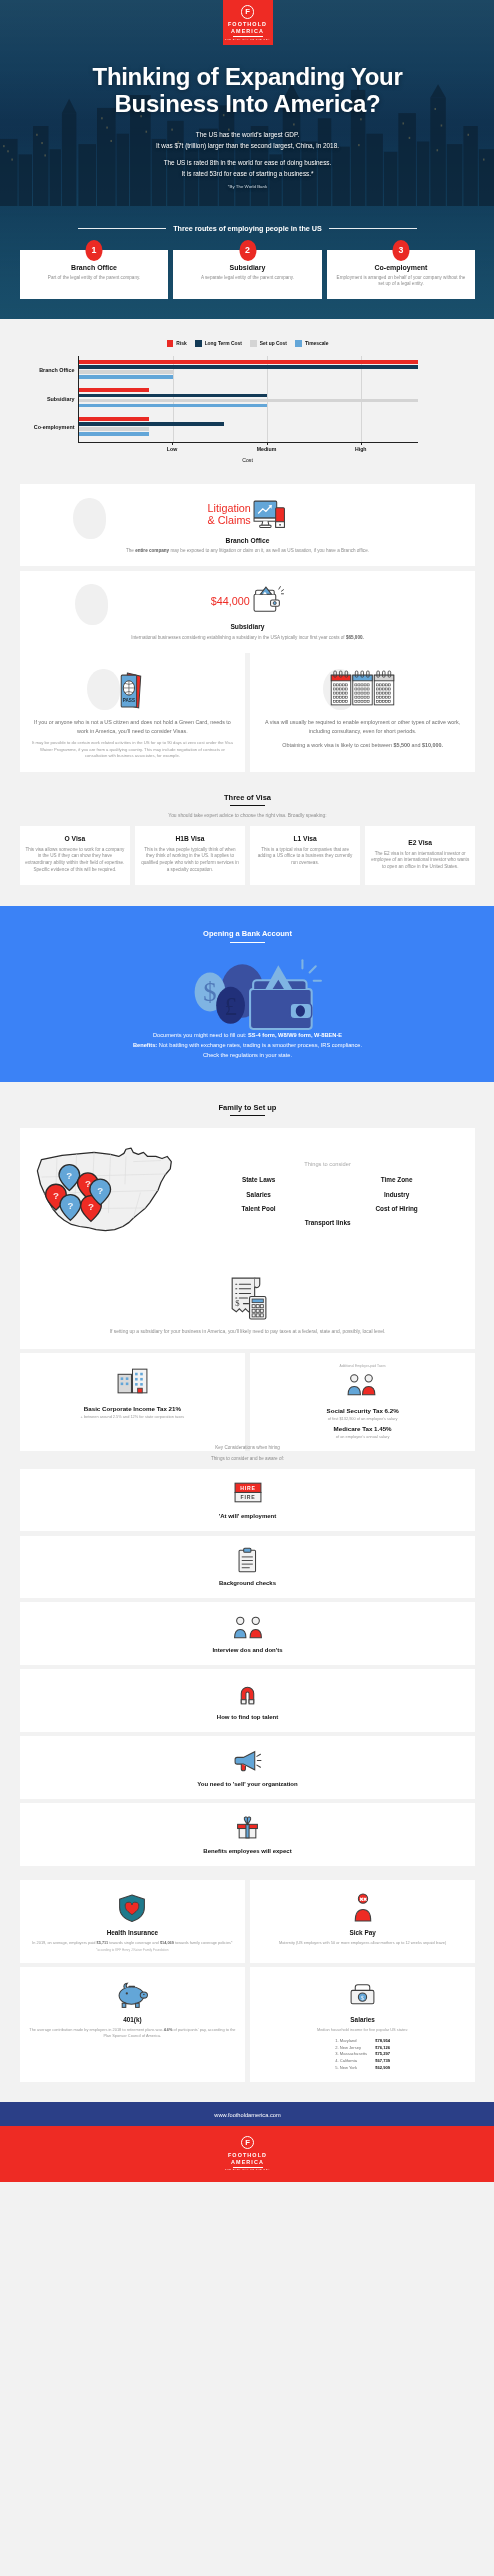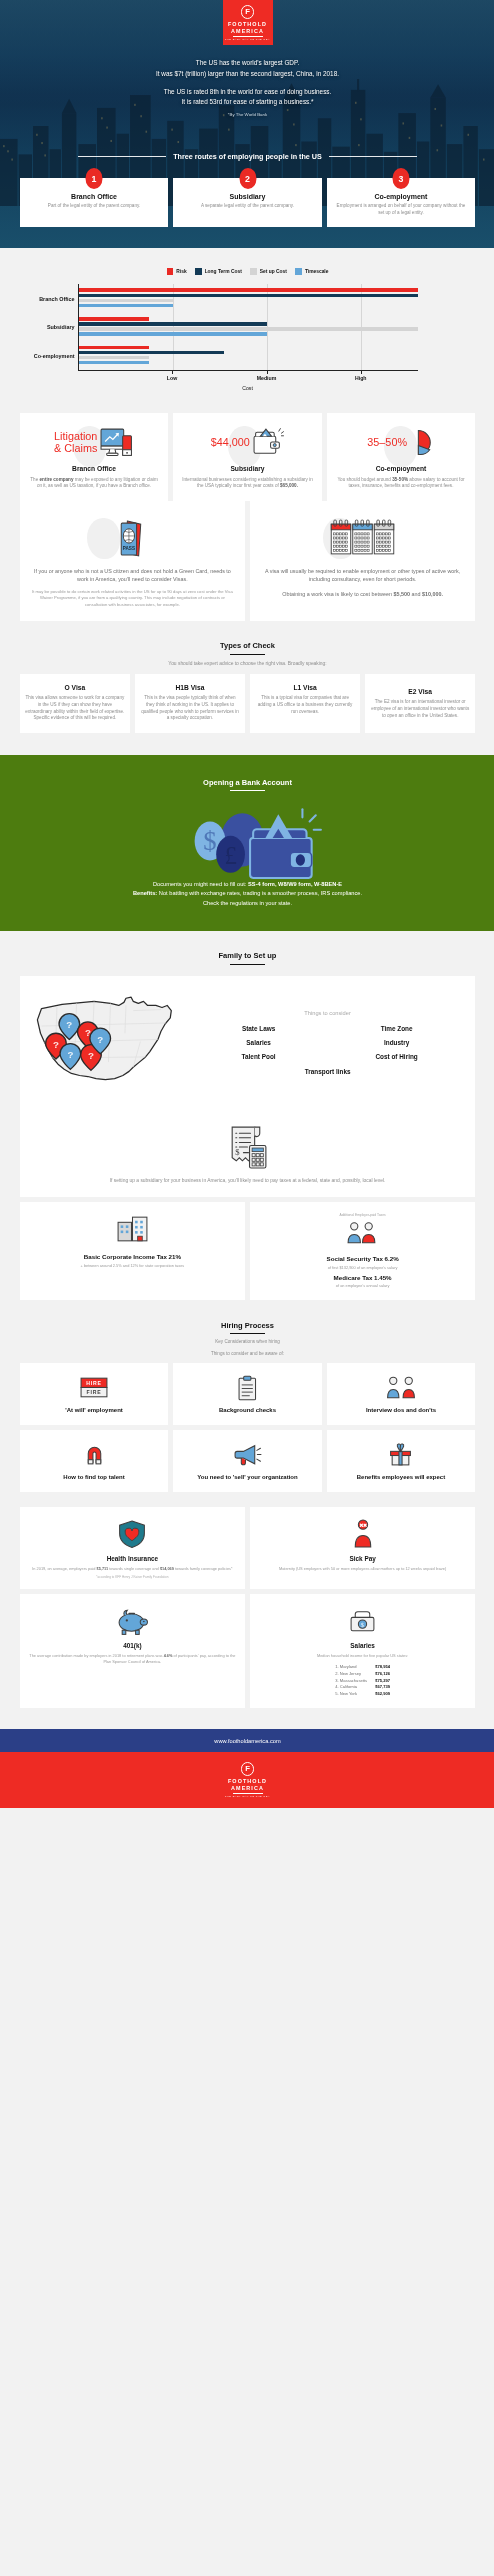--- a/index.html
+++ b/index.html
@@ -89,21 +89,21 @@
   .grp-label{position:absolute;left:-56px;top:50%;transform:translateY(-50%);
     width:52px;text-align:right;font-size:5.4px;font-weight:bold;color:#111;}
   .bar{height:3.6px;margin-bottom:1.5px;}
   .axis{height:0.7px;background:#222;}
   .ticks{position:relative;height:13.4px;}
   .tick{position:absolute;transform:translateX(-50%);top:4.1px;font-size:5.2px;font-weight:bold;color:#111;}
   .tick-mark{position:absolute;top:0;width:0.5px;height:3.1px;background:#222;}
   .axis-x-label{text-align:center;font-size:5.2px;color:#111;margin-top:1px;}
 
   
-  .cards-3{display:flex;gap:4.6px;padding:0 19.6px;}
+  .cards-3{display:flex;gap:4.6px;padding:0 19.6px;flex-direction:column;}
   .cards-2{display:flex;gap:4.6px;padding:0 19.6px;}
   .cards-4{display:flex;gap:4.6px;padding:0 19.6px;}
   .wcard{background:#fff;flex:1;padding:11.3px 8.2px 11.3px;text-align:center;}
   .stat-row{display:flex;align-items:center;justify-content:center;gap:2.6px;height:37px;position:relative;}
   .stat-num{color:#ee2b24;font-size:10.8px;line-height:12px;font-weight:400;text-align:left;}
   .card-h{font-size:6.7px;font-weight:bold;color:#111;margin:4.1px 0 4.6px;}
   .card-p{font-size:4.6px;line-height:6.7px;color:#8d8d8d;}
   .card-p b{color:#5a5a5a;}
 
   
@@ -119,21 +119,21 @@
   .visa-icon-wrap{height:47px;display:flex;align-items:center;justify-content:center;position:relative;}
   .blob{position:absolute;width:33px;height:41px;background:#f0f0f0;border-radius:50% 50% 46% 54%;z-index:0;}
   .visa-p1{font-size:5.4px;line-height:8.2px;color:#6f6f6f;margin-top:5.2px;}
   .visa-p2{font-size:4.2px;line-height:6.4px;color:#9a9a9a;margin-top:5.7px;}
 
   .vtype{background:#fff;flex:1;padding:9.3px 5.2px 11.3px;text-align:center;}
   .vtype-h{font-size:6.7px;font-weight:bold;color:#111;margin-bottom:4.6px;}
   .vtype-p{font-size:4.6px;line-height:6.7px;color:#8d8d8d;}
 
   
-  .bank{background:#4d7c0f;padding:2.1px 0 21.6px;margin-top:21.6px;}
+  .bank{background:#3b82f6;padding:2.1px 0 21.6px;margin-top:21.6px;}
   .bank-icon{height:77px;display:flex;align-items:center;justify-content:center;}
   .bank-text{text-align:center;color:#fff;font-size:5.7px;line-height:9.8px;padding:0 36px;}
   .bank-text b{font-weight:bold;}
 
   
   .map-card{background:#fff;margin:0 19.6px;padding:13.4px 12.4px 15.5px;display:flex;align-items:center;gap:5.2px;}
   .map-left{width:155px;}
   .map-right{flex:1;text-align:center;}
   .ttc{font-size:5.7px;color:#a9a9a9;margin-bottom:9.3px;}
   .consider-grid{display:grid;grid-template-columns:1fr 1fr;gap:7.2px 5.2px;}
@@ -253,20 +253,21 @@
     <div class="logo-box">
       <div class="logo-mark">
         <span>F</span>
       </div>
       <div class="logo-t1">FOOTHOLD</div>
       <div class="logo-t2">AMERICA</div>
       <div class="logo-rule"></div>
       <div class="logo-t3">THE EASY WAY TO THE USA</div>
     </div>
 
+    <h1 class="hero-title">Thinking of Expanding Your Business Into America?</h1>
 
     <div class="hero-sub">
       <div>The US has the world's largest GDP.</div>
       <div>It was $7t (trillion) larger than the second largest, China, in 2018.</div>
       <span class="gap"></span>
       <div>The US is rated 8th in the world for ease of doing business.</div>
       <div>It is rated 53rd for ease of starting a business.*</div>
       <div class="hero-src">*By The World Bank</div>
     </div>
 
@@ -398,32 +399,20 @@
               <line x1="52" y1="6" x2="55" y2="1"></line>
                 <line x1="57" y1="10" x2="61" y2="7"></line>
                 <line x1="57" y1="15" x2="61" y2="15"></line>
             </g>
           </svg>
         </div>
         <div class="card-h">Subsidiary</div>
         <div class="card-p">International businesses considering establishing a subsidiary in the USA typically incur first year costs of <b>$65,000.</b></div>
       </div>
 
-      <div class="wcard">
-        <div class="stat-row">
-          <div class="blob" style="left:49px;top:2.1px"></div>
-          <div class="stat-num" style="position:relative;z-index:1">35–50%</div>
-          <svg width="25" height="29" viewBox="0 0 48 56" style="position:relative;z-index:1">
-            <path d="M16 5 A23 23 0 0 1 16 51 Z" fill="#ee2b24" stroke="#3f3f3f" stroke-width="2"></path>
-            <path d="M16 34 L38 42 A23 23 0 0 1 16 51 Z" fill="#63a6d8" stroke="#3f3f3f" stroke-width="2"></path>
-          </svg>
-        </div>
-        <div class="card-h">Co-employment</div>
-        <div class="card-p">You should budget around <b>35-50%</b> above salary to account for taxes, insurance, benefits and co-employment fees.</div>
-      </div>
     </div>
   </section>
 
   <section>
     <div class="cards-2">
       <div class="visa-card">
         <div class="visa-icon-wrap">
           <div class="blob" style="left:56px"></div>
           <svg width="32" height="40" viewBox="0 0 62 78" style="position:relative;z-index:1">
             <path d="M22 6 L48 12 L44 74 L18 68 Z" fill="#ee2b24" stroke="#3f3f3f" stroke-width="2"></path>
@@ -540,21 +529,21 @@
           </svg>
         </div>
         <div class="visa-p1">A visa will usually be required to enable employment or other types of active work, including consultancy, even for short periods.</div>
         <div class="visa-p1" style="margin-top:6.2px">Obtaining a work visa is likely to cost between <b>$5,500</b> and <b>$10,000.</b></div>
       </div>
     </div>
   </section>
 
   <section>
     <div class="sect-head">
-      <div class="t">Types of Check</div>
+      <div class="t">Three of Visa</div>
       <div class="u"></div>
     </div>
     <div class="sect-sub">You should take expert advice to choose the right visa. Broadly speaking:</div>
     <div class="cards-4">
       <div class="vtype">
         <div class="vtype-h">O Visa</div>
         <div class="vtype-p">This visa allows someone to work for a company in the US if they can show they have extraordinary ability within their field of expertise. Specific evidence of this will be required.</div>
       </div>
       <div class="vtype">
         <div class="vtype-h">H1B Visa</div>
@@ -748,24 +737,20 @@
         </svg>
         <div class="tax-val">Social Security Tax 6.2%</div>
         <div class="tax-sub">of first $132,900 of an employee's salary</div>
         <div class="tax-val" style="margin-top:3.6px">Medicare Tax 1.45%</div>
         <div class="tax-sub">of an employee's annual salary</div>
       </div>
     </div>
   </section>
 
   <section>
-    <div class="sect-head">
-      <div class="t">Hiring Process</div>
-      <div class="u"></div>
-    </div>
     <div class="hire-note">Key Considerations when hiring</div>
     <div class="hire-note2">Things to consider and be aware of:</div>
 
     <div class="cards-3">
       <div class="hcard">
         <div class="hcard-icon">
           <svg width="30" height="24" viewBox="0 0 58 46">
             <rect x="4" y="4" width="50" height="18" fill="#ee2b24" stroke="#3f3f3f" stroke-width="2"></rect>
             <text x="29" y="17" font-size="10" font-weight="bold" fill="#fff" text-anchor="middle" letter-spacing="1.5" font-family="Liberation Sans, sans-serif">HIRE</text>
             <rect x="4" y="22" width="50" height="18" fill="#f2f2f2" stroke="#3f3f3f" stroke-width="2"></rect>

